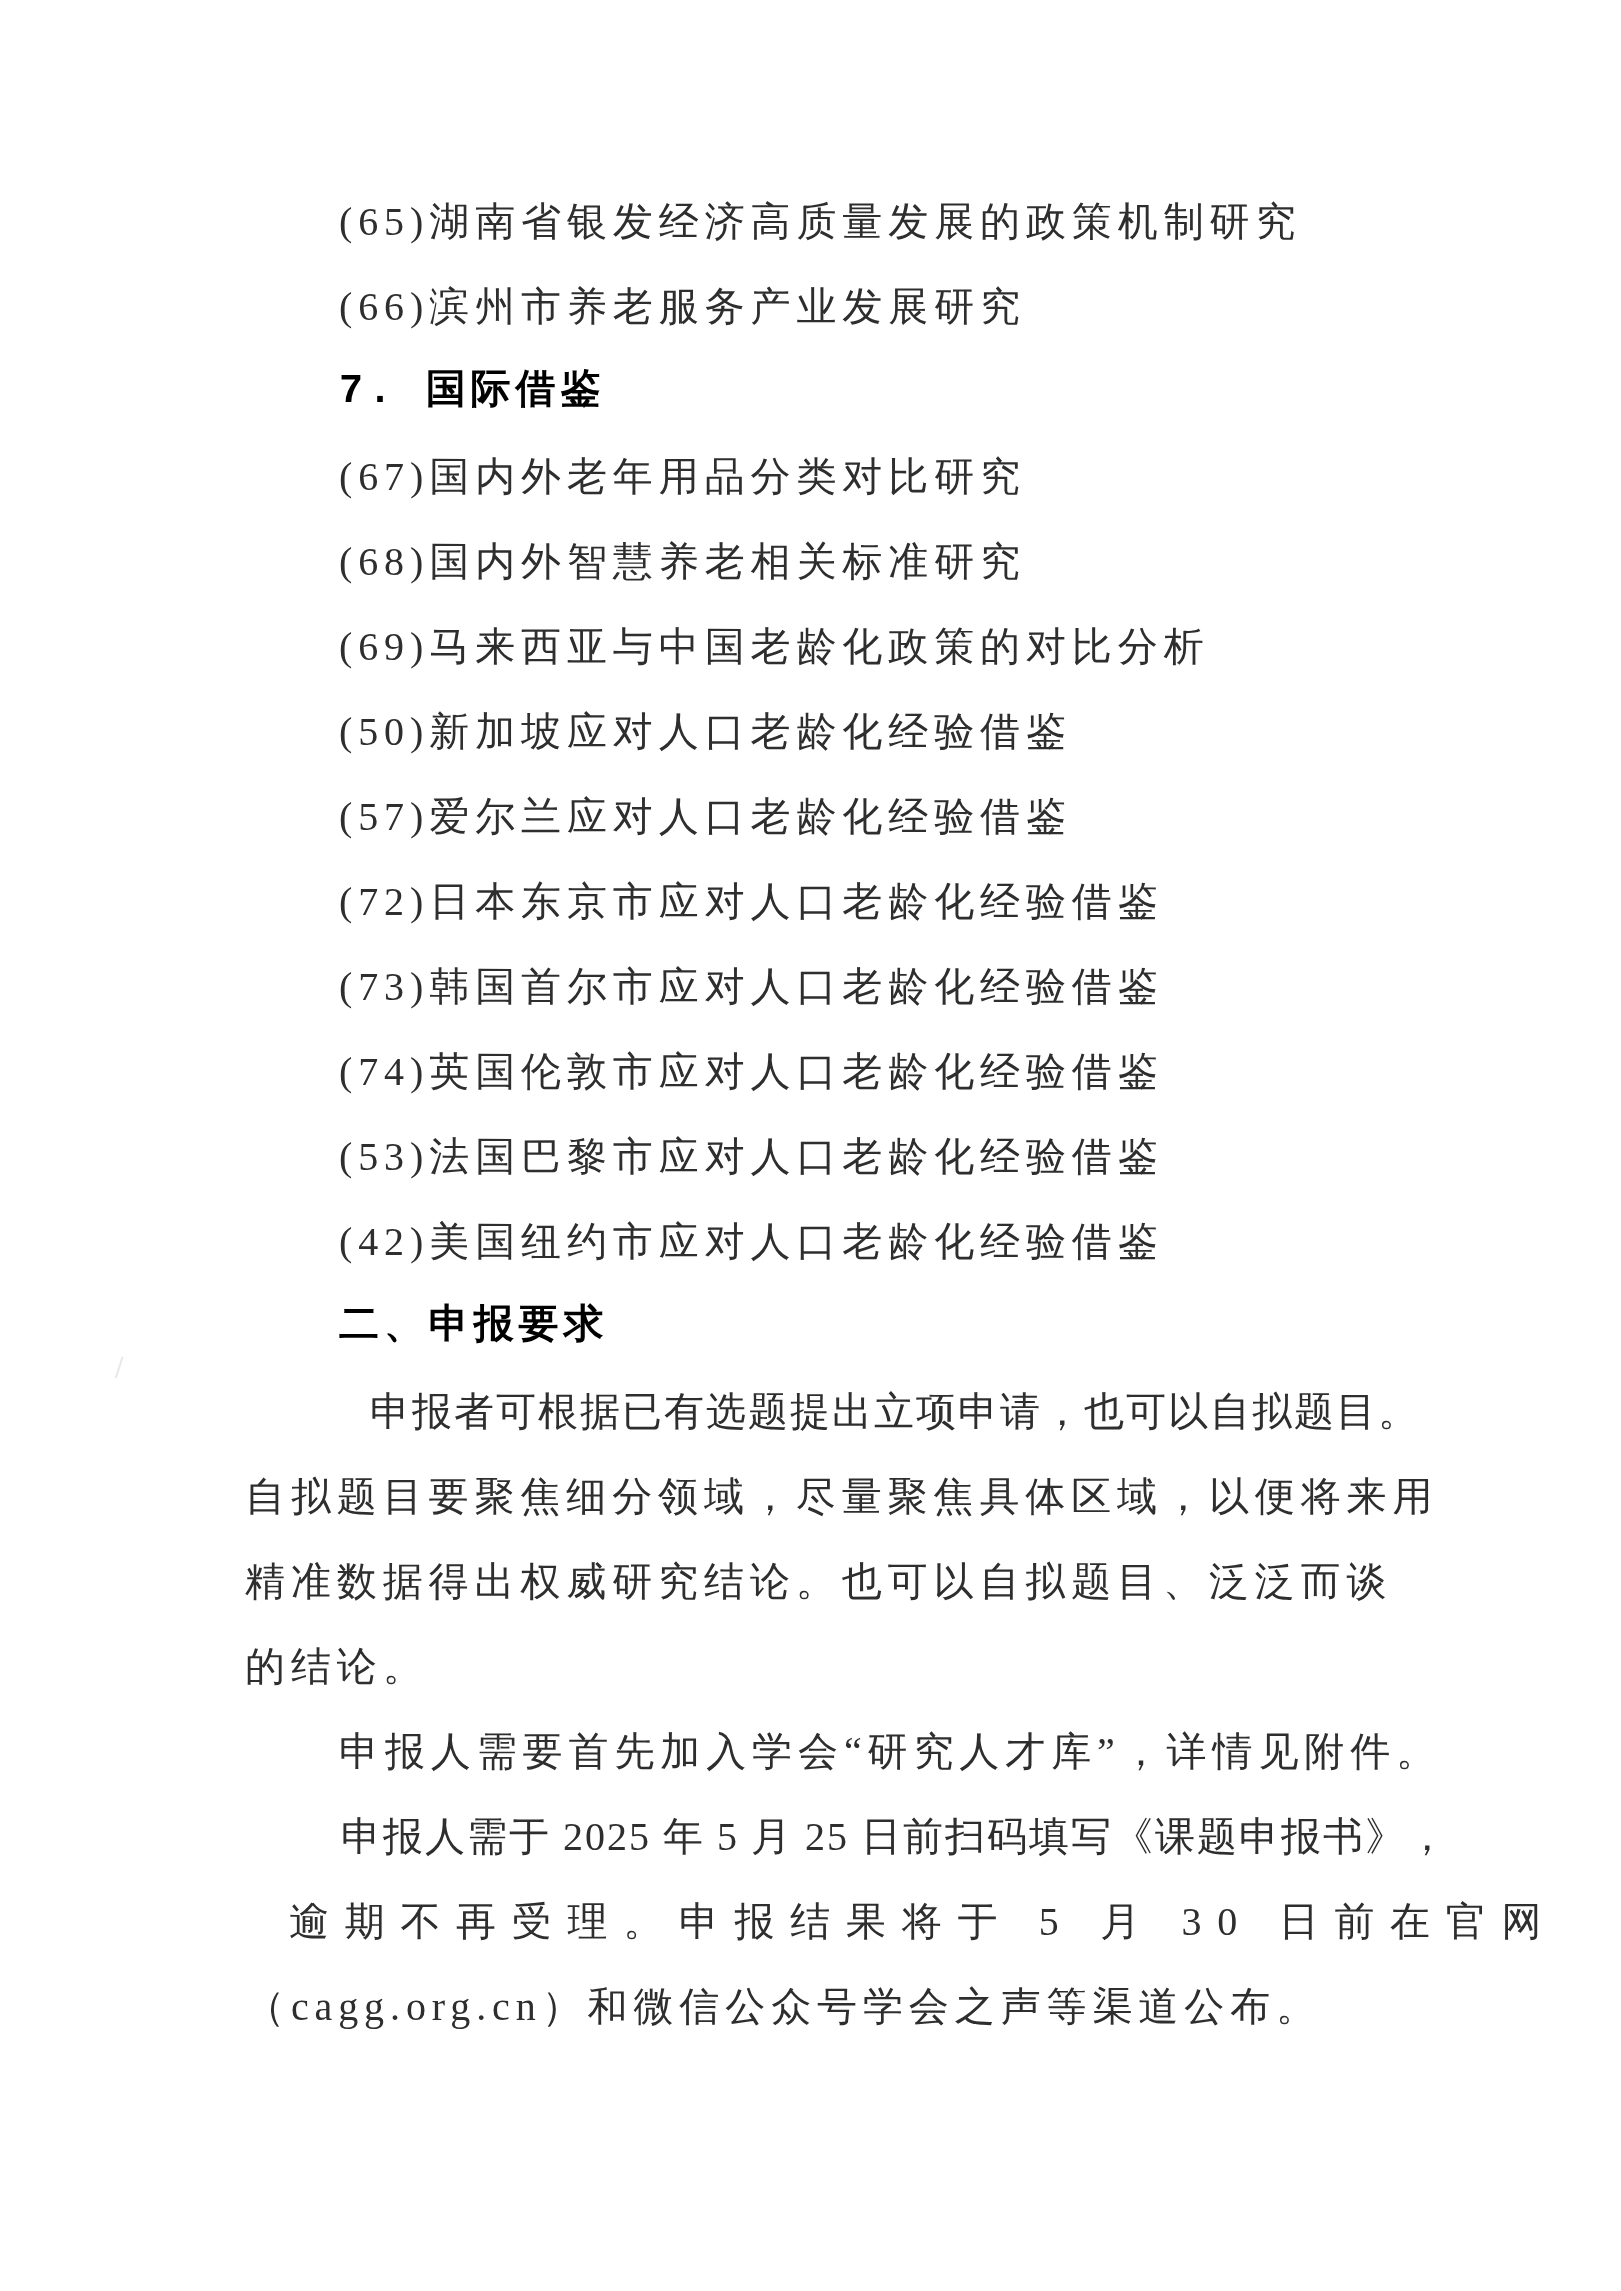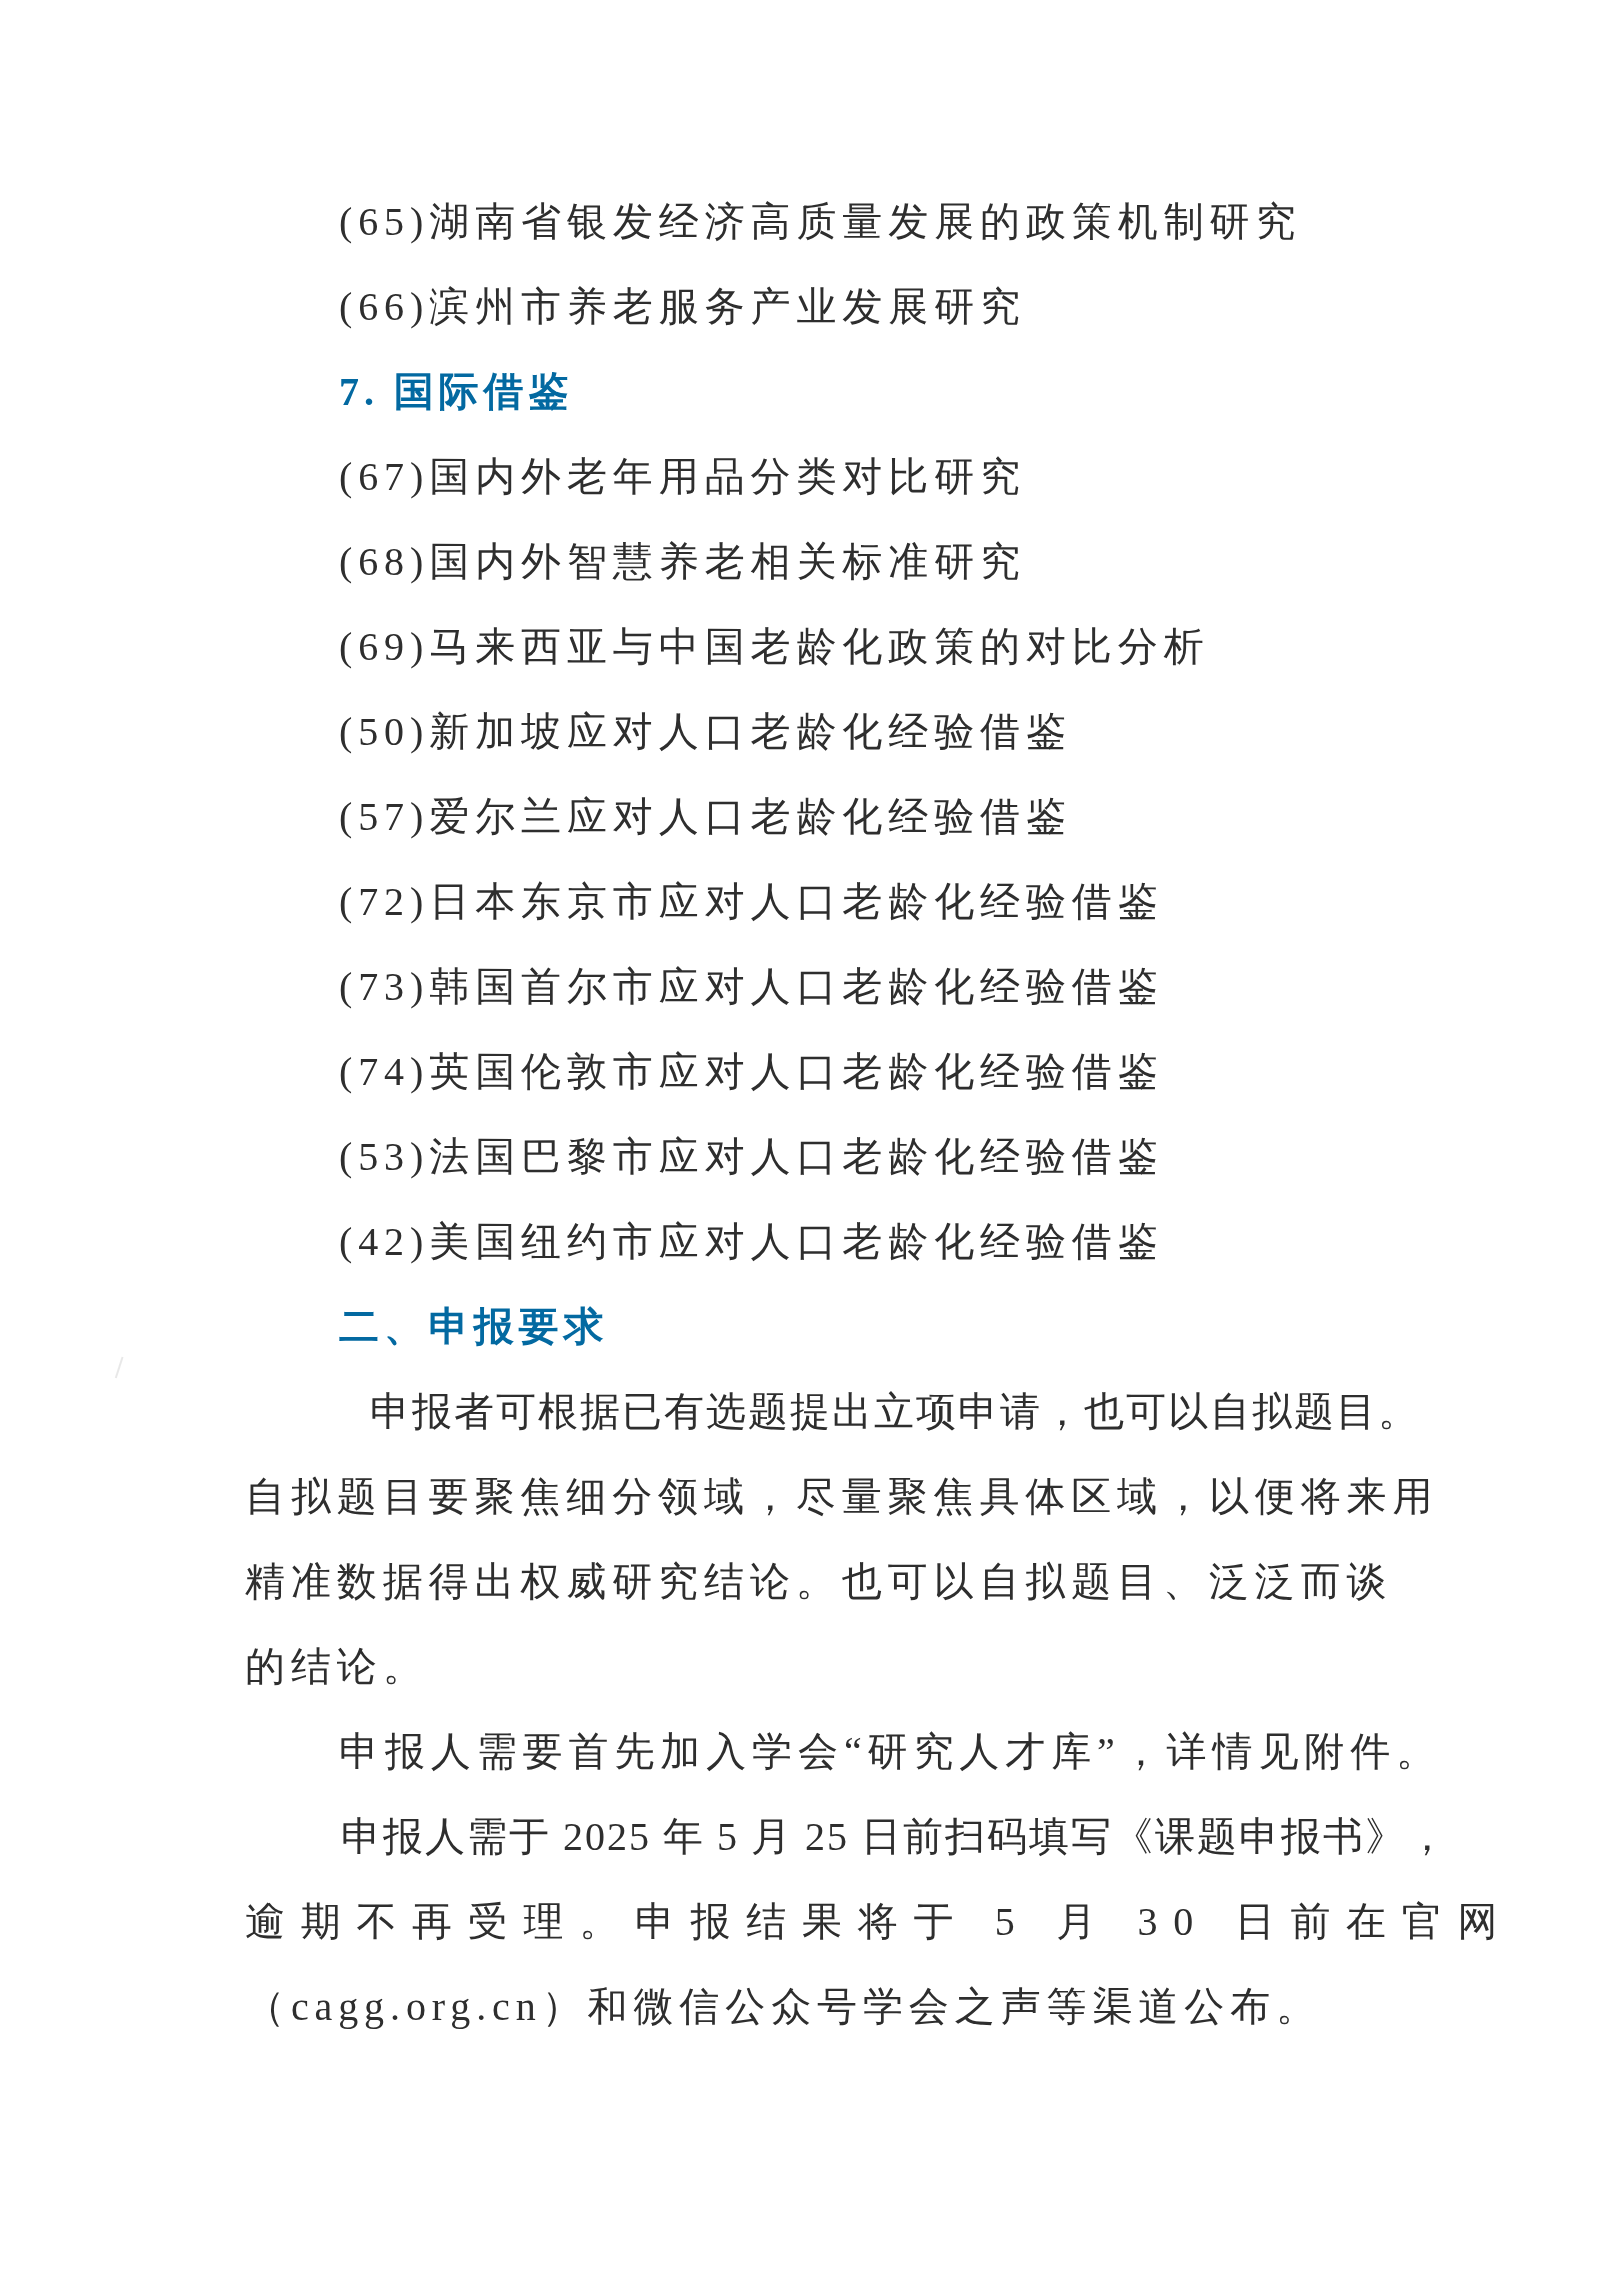--- a/index.html
+++ b/index.html
@@ -27,31 +27,32 @@
   .line {
     height: 85px;
     line-height: 85px;
     letter-spacing: 5.9px;
     white-space: nowrap;
   }
   .indent {
     padding-left: 94px;
   }
   .heading {
-    font-family: Liberation Serif, serif;
+    font-family: Liberation Mono, monospace;
     font-weight: 700;
     letter-spacing: 4.9px;
-    color: #0369a1;
+    color: #000000;
   }
   .tight {
     letter-spacing: 2px;
     text-align: center;
   }
   .wide {
     letter-spacing: 15.7px;
+    margin-left: 44px;
   }
   
   .artifact {
     position: absolute;
     left: 118px;
     top: 1358px;
     width: 9.8px;
     height: 21.6px;
     border-left: 2px solid #d8d8d8;
     transform: rotate(18deg);

